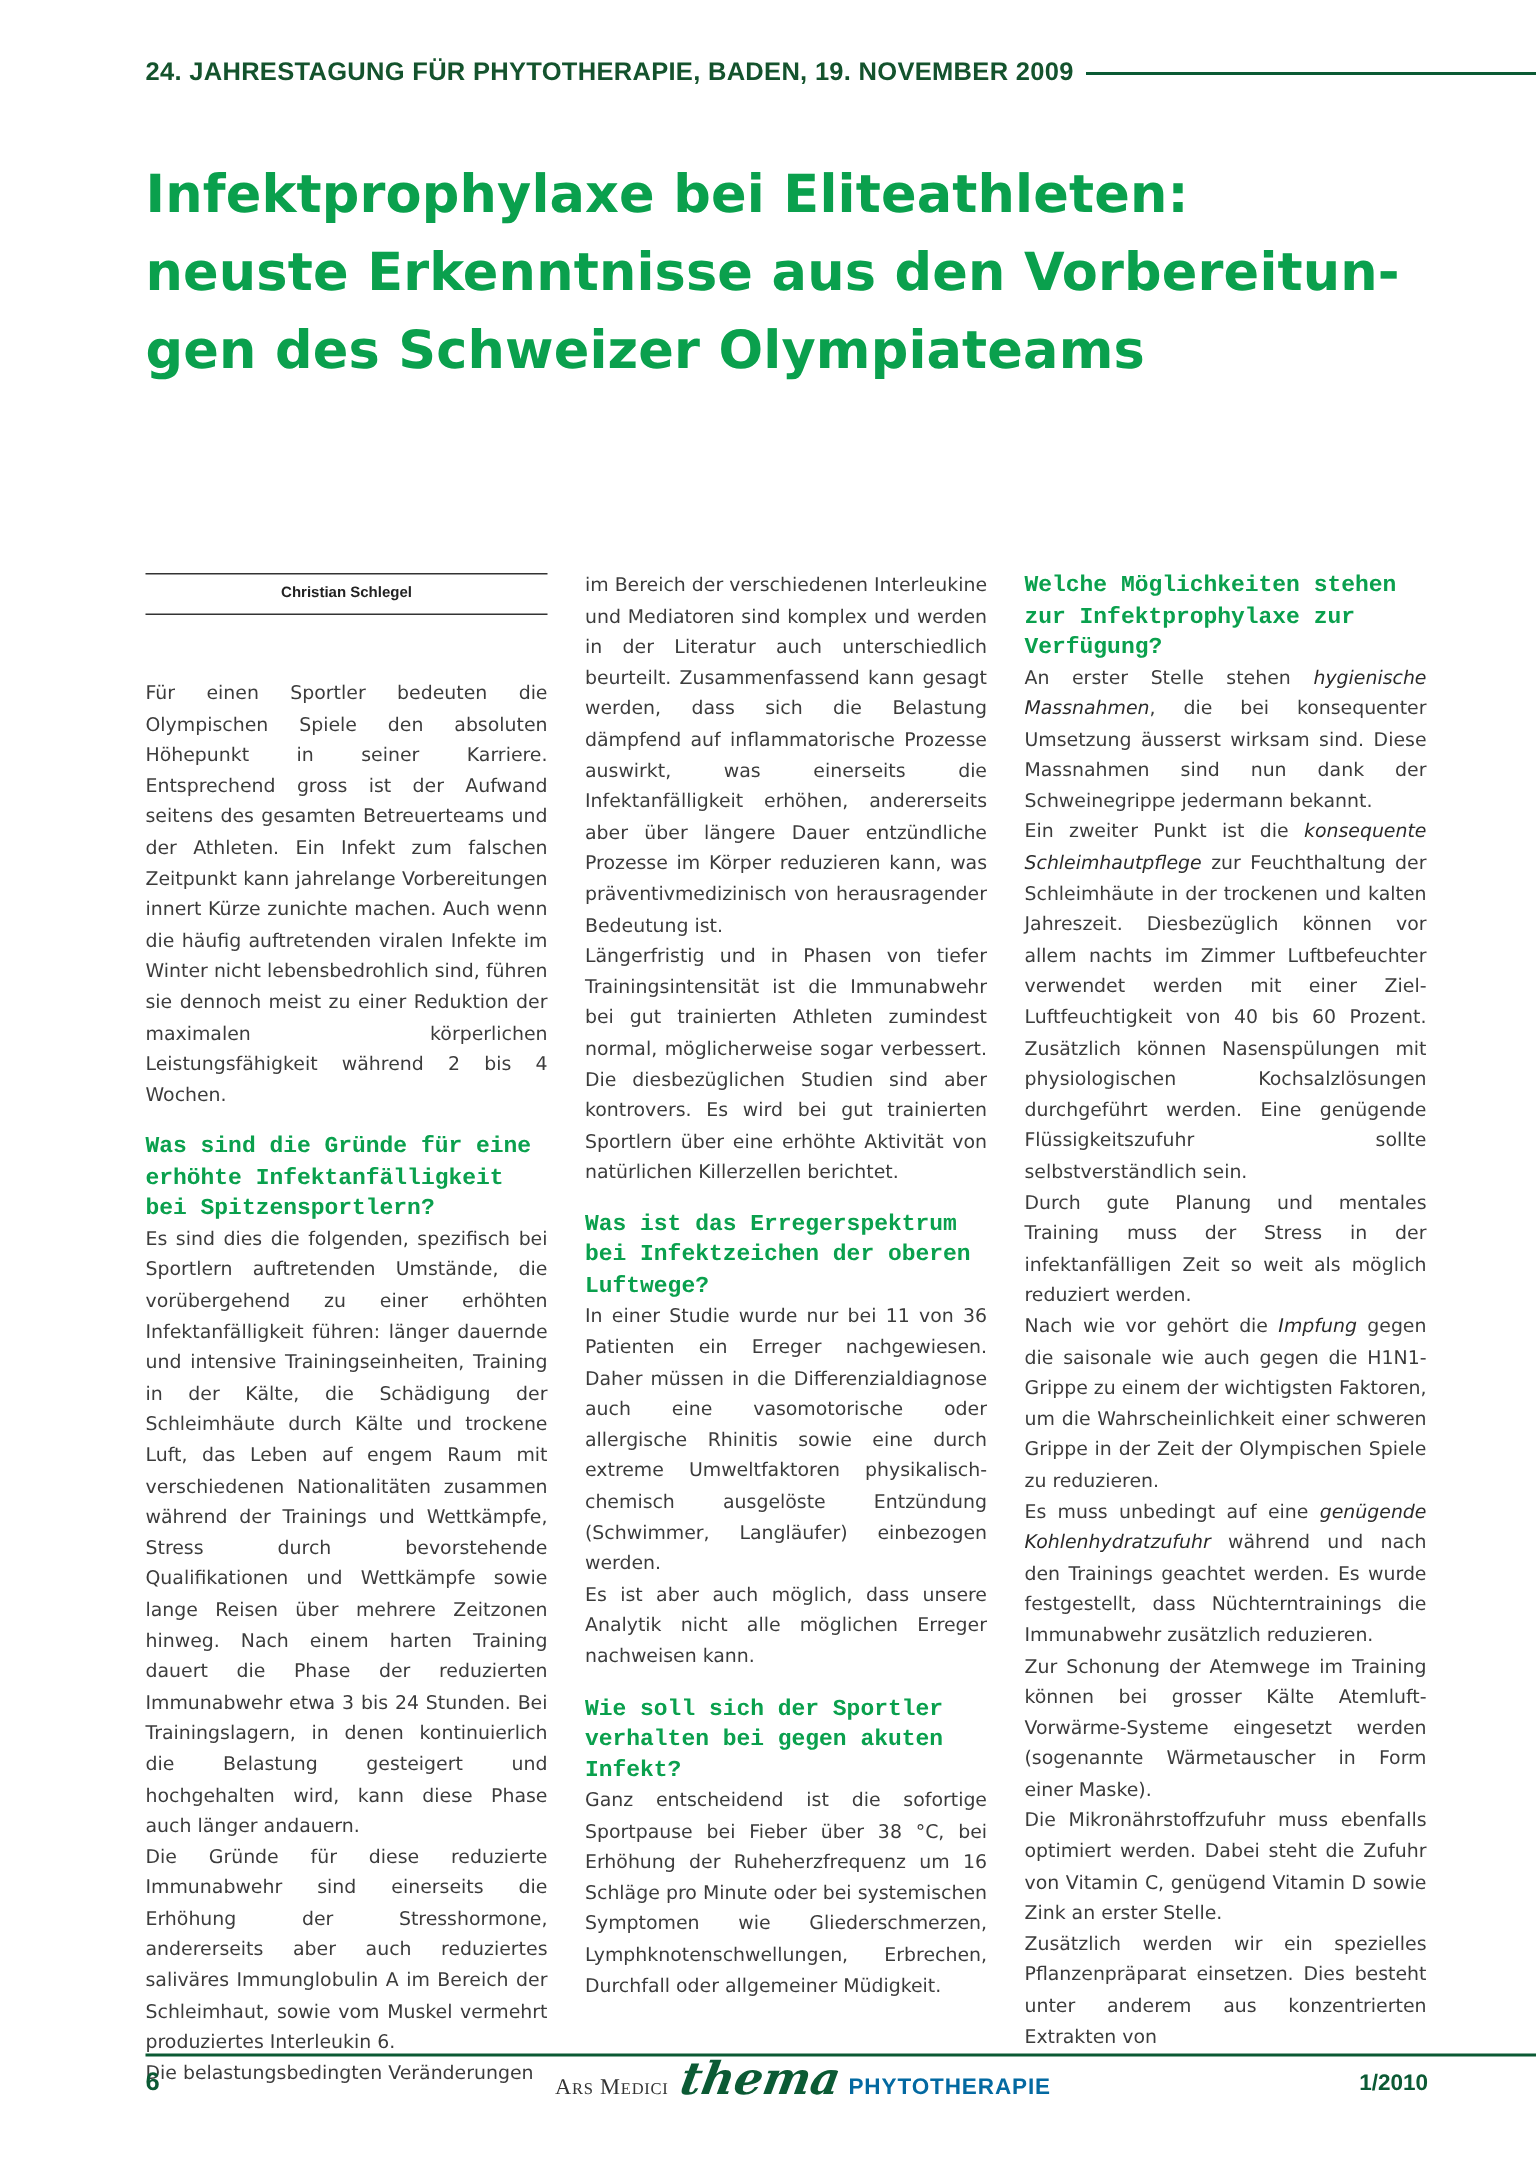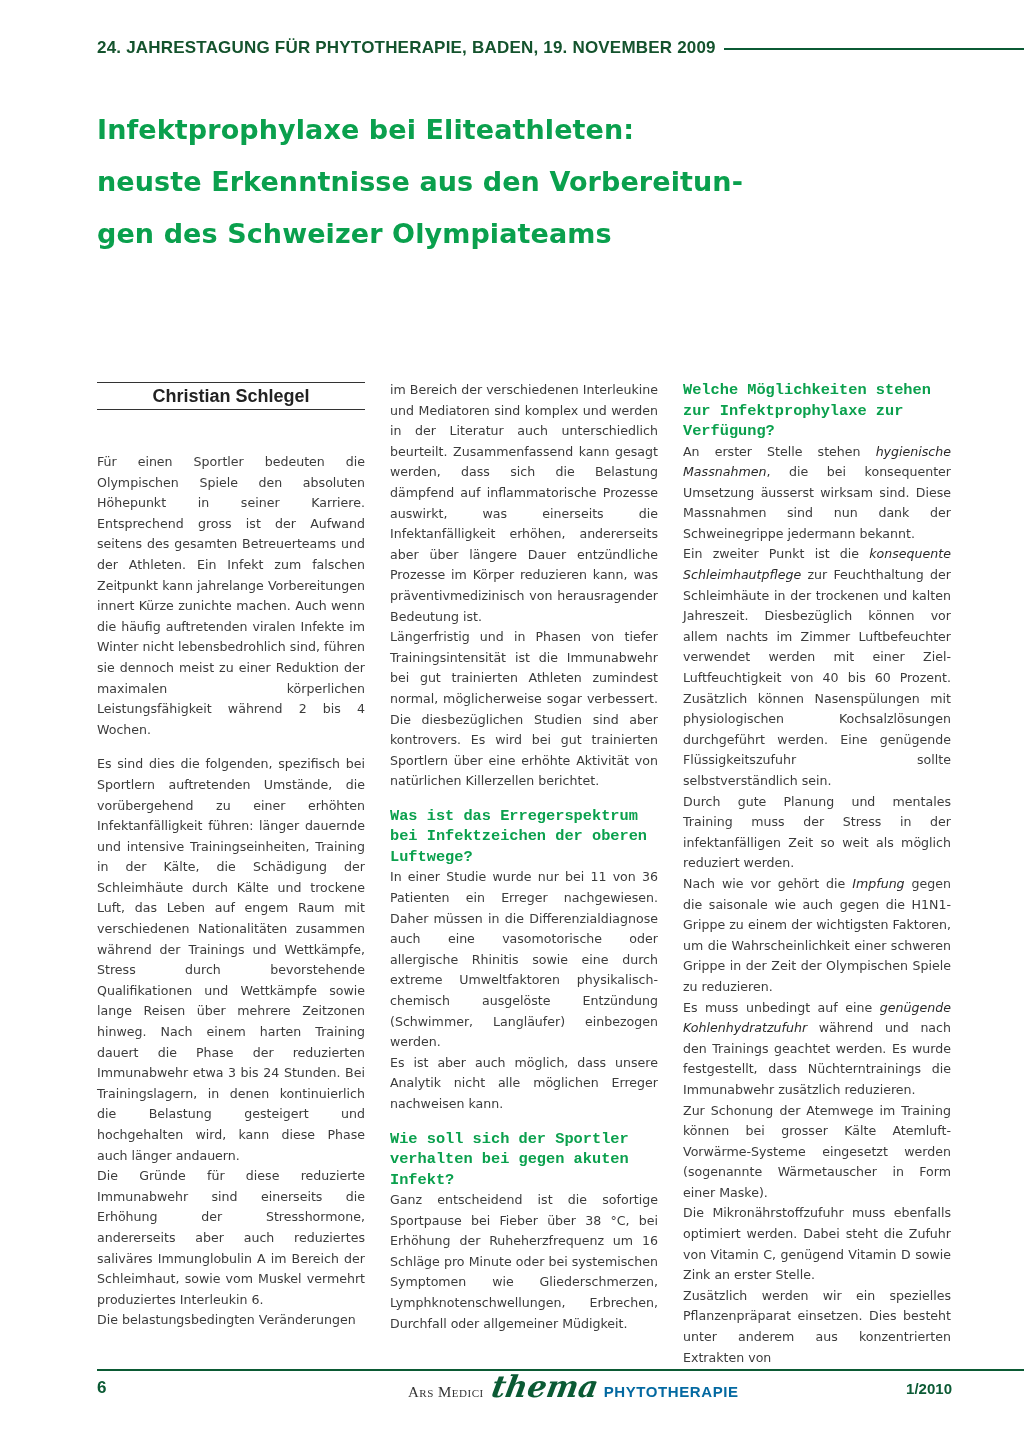--- a/index.html
+++ b/index.html
@@ -14,37 +14,37 @@
   .running-head .txt {
     font-family: "Liberation Sans", sans-serif; font-weight: bold;
     font-size: 17px; color: #14532d; letter-spacing: 0.2px; white-space: nowrap;
   }
   .running-head .rule {
     flex: 1; height: 2px; background: #0b5a34; margin-left: 8px; margin-top: 2px;
   }
   .title {
     position: absolute; left: 97px; top: 104px; width: 800px;
     font-family: "DejaVu Sans", sans-serif; font-weight: bold;
-    font-size: 27px; line-height: 52px; color: #0aa04d; letter-spacing: 0.1px;
+    font-size: 35px; line-height: 52px; color: #0aa04d; letter-spacing: 0.1px;
   }
   .title .line { display: block; white-space: nowrap; }
   .col {
     position: absolute; top: 380px; width: 268px;
     font-family: "DejaVu Sans", sans-serif; font-size: 12.6px;
     line-height: 20.6px; color: #3c3c3c;
   }
   .col1 { left: 97px; }
   .col2 { left: 390px; }
   .col3 { left: 683px; }
   .col p { margin: 0; text-align: justify; hyphens: manual; }
   .col em { font-style: italic; color: #2a2a2a; }
   .author-box {
     border-top: 1px solid #333; border-bottom: 1px solid #333;
     height: 26px; margin-top: 2px; text-align: center;
-    font-family: "Liberation Sans", sans-serif; font-weight: bold; font-size: 18px;
+    font-family: "Liberation Sans", sans-serif; font-weight: bold; font-size: 10px;
     line-height: 26px; color: #222;
   }
   .spacer-author { height: 42px; }
   h2 {
     margin: 0; font-family: Liberation Mono, monospace; font-weight: bold;
     font-size: 15.3px; line-height: 20.5px; color: #0aa04d;
   }
   .gap { height: 14px; }
   .footer-rule {
     position: absolute; left: 97px; top: 1369px; width: 927px; height: 2px; background: #0b5a34;
@@ -54,21 +54,21 @@
   }
   .page-num {
     position: absolute; left: 0; top: 0; font-family: "Liberation Sans", sans-serif;
     font-weight: bold; font-size: 17px; color: #0b5a34;
   }
   .issue {
     position: absolute; right: 0; top: 2px; font-family: "Liberation Sans", sans-serif;
     font-weight: bold; font-size: 15px; color: #0b5a34;
   }
   .logo {
-    position: absolute; left: 273px; top: -6px; display: flex; align-items: baseline; margin-left: 38px;
+    position: absolute; left: 273px; top: -6px; display: flex; align-items: baseline;
   }
   .logo .ars {
     font-family: "Liberation Serif", serif; font-size: 15px; color: #333;
     letter-spacing: 0.5px; font-variant: small-caps;
   }
   .logo .thema {
     font-family: "DejaVu Serif", serif; font-style: italic; font-weight: bold;
     font-size: 30px; color: #0b5a34; margin: 0 6px 0 8px; transform: skewX(-10deg);
     display: inline-block; line-height: 30px;
   }
@@ -89,20 +89,21 @@
   <span class="line">Infektprophylaxe bei Eliteathleten:</span>
   <span class="line">neuste Erkenntnisse aus den Vorbereitun-</span>
   <span class="line">gen des Schweizer Olympiateams</span>
 </h1>
 
 <div class="col col1">
   <div class="author-box">Christian Schlegel</div>
   <div class="spacer-author"></div>
   <p>Für einen Sportler bedeuten die Olympischen Spiele den absoluten Höhepunkt in seiner Karriere. Entsprechend gross ist der Aufwand seitens des gesamten Betreuerteams und der Athleten. Ein Infekt zum falschen Zeitpunkt kann jahrelange Vorbereitungen innert Kürze zunichte machen. Auch wenn die häufig auftretenden viralen Infekte im Winter nicht lebensbedrohlich sind, führen sie dennoch meist zu einer Reduktion der maximalen körperlichen Leistungsfähigkeit während 2 bis 4 Wochen.</p>
   <div class="gap"></div>
+  <h2>Was sind die Gründe für eine erhöhte Infektanfälligkeit bei Spitzensportlern?</h2>
   <p>Es sind dies die folgenden, spezifisch bei Sportlern auftretenden Umstände, die vorübergehend zu einer erhöhten Infektanfälligkeit führen: länger dauernde und intensive Trainingseinheiten, Training in der Kälte, die Schädigung der Schleimhäute durch Kälte und trockene Luft, das Leben auf engem Raum mit verschiedenen Nationalitäten zusammen während der Trainings und Wettkämpfe, Stress durch bevorstehende Qualifikationen und Wettkämpfe sowie lange Reisen über mehrere Zeitzonen hinweg. Nach einem harten Training dauert die Phase der reduzierten Immunabwehr etwa 3 bis 24 Stunden. Bei Trainingslagern, in denen kontinuierlich die Belastung gesteigert und hochgehalten wird, kann diese Phase auch länger andauern.</p>
   <p>Die Gründe für diese reduzierte Immunabwehr sind einerseits die Erhöhung der Stresshormone, andererseits aber auch reduziertes saliväres Immunglobulin A im Bereich der Schleimhaut, sowie vom Muskel vermehrt produziertes Interleukin 6.</p>
   <p>Die belastungsbedingten Veränderungen</p>
 </div>
 
 <div class="col col2">
   <p>im Bereich der verschiedenen Interleukine und Mediatoren sind komplex und werden in der Literatur auch unterschiedlich beurteilt. Zusammenfassend kann gesagt werden, dass sich die Belastung dämpfend auf inflammatorische Prozesse auswirkt, was einerseits die Infektanfälligkeit erhöhen, andererseits aber über längere Dauer entzündliche Prozesse im Körper reduzieren kann, was präventivmedizinisch von herausragender Bedeutung ist.</p>
   <p>Längerfristig und in Phasen von tiefer Trainingsintensität ist die Immunabwehr bei gut trainierten Athleten zumindest normal, möglicherweise sogar verbessert. Die diesbezüglichen Studien sind aber kontrovers. Es wird bei gut trainierten Sportlern über eine erhöhte Aktivität von natürlichen Killerzellen berichtet.</p>
   <div class="gap"></div>
   <h2>Was ist das Erregerspektrum bei Infektzeichen der oberen Luftwege?</h2>

